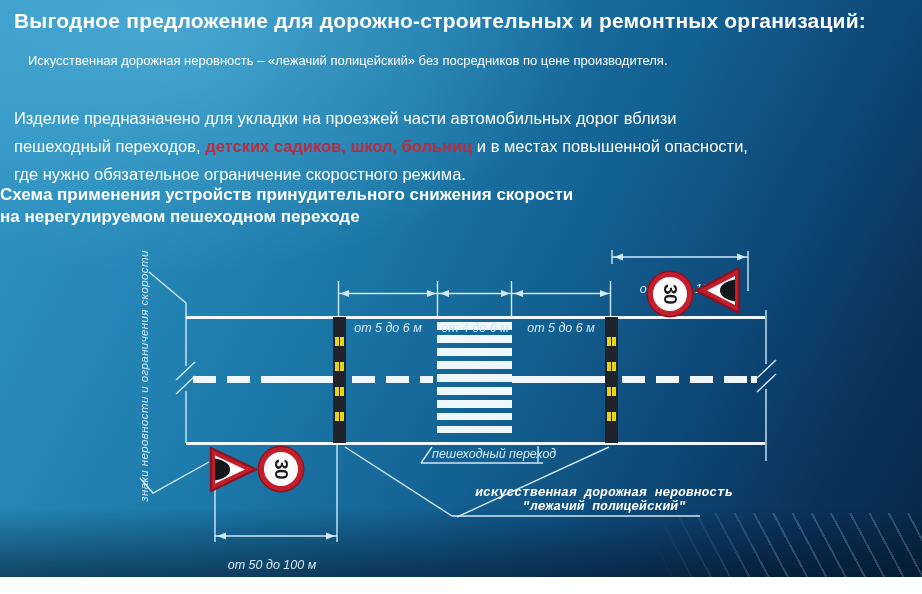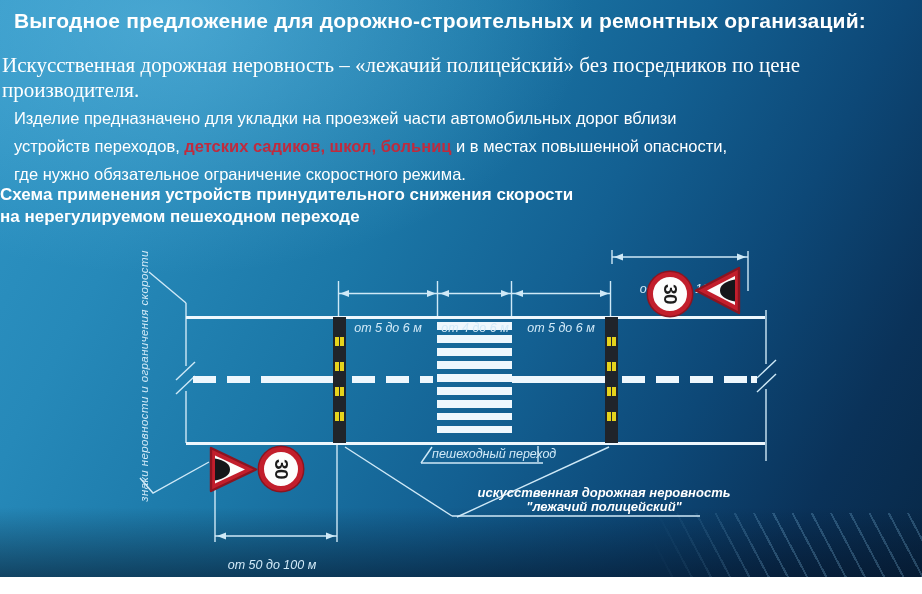--- a/index.html
+++ b/index.html
@@ -11,55 +11,55 @@
     color:#fff;}
   #bottom-shade{position:absolute;left:0;right:0;bottom:0;height:70px;
     background:linear-gradient(to top, rgba(4,16,34,.55), rgba(4,16,34,0));}
   #hatch{position:absolute;right:0;bottom:0;width:270px;height:64px;opacity:.45;
     background:repeating-linear-gradient(62deg, rgba(140,200,235,.55) 0 2px, transparent 2px 17px);
     -webkit-mask-image:linear-gradient(to right, transparent, #000 45%);
     mask-image:linear-gradient(to right, transparent, #000 45%);}
   .abs{position:absolute;}
   
   #main-title{left:14px;top:9px;font-size:21px;font-weight:bold;letter-spacing:.2px;}
-  #subtitle{left:2px;top:53px;font-size:21px;font-family:Liberation Serif, serif;}
+  #subtitle{left:28px;top:53px;font-size:13px;}
   #body-text{left:14px;top:104px;font-size:16.5px;line-height:28px;}
   .red{color:var(--text-red,#bf2b3e);font-weight:bold;}
   #diagram-title{left:0;right:0;top:184px;font-size:17px;font-weight:bold;line-height:22px;}
   
   .dim-label{color:var(--line-blue,#d2eaf8);font-style:italic;font-size:12.5px;white-space:nowrap;transform:translateX(-50%);margin-top:44px;}
   .anno{color:var(--line-blue,#d2eaf8);font-style:italic;font-size:12.5px;white-space:nowrap;}
   #side-label{left:144px;top:376px;transform:translate(-50%,-50%) rotate(-90deg);
     color:var(--line-blue,#d2eaf8);font-style:italic;font-size:11.5px;letter-spacing:.4px;white-space:nowrap;}
   .road-edge{left:186px;width:579px;height:3px;background:var(--road-white,#eef7fd);}
   .dash{top:376px;height:7px;background:var(--road-white,#eef7fd);}
   #crosswalk{left:437px;top:322px;width:75px;height:117px;
     background:repeating-linear-gradient(180deg,var(--road-white,#f2f9fd) 0 7.5px, transparent 7.5px 13px);}
   .bump{top:317px;width:13px;height:126px;background:#20242a;}
   .bump-mark{position:absolute;left:2px;width:9px;height:9px;
     background:linear-gradient(90deg,var(--mark-yellow,#e6d31c) 0 4px,#20242a 4px 5px,var(--mark-yellow,#e6d31c) 5px 9px);}
   .sign-30{width:34px;height:34px;border-radius:50%;background:#fdfdfd;
     border:5px solid var(--sign-red,#c21e2c);box-shadow:0 0 0 1.5px var(--sign-red-dark,#8c1420);
     display:flex;align-items:center;justify-content:center;}
   .sign-30 span{font-size:19px;font-weight:bold;color:#1c1c1c;transform:rotate(90deg);letter-spacing:-.5px;}
   #bump-label{left:604px;top:486px;transform:translateX(-50%);text-align:center;
-    font-size:13px;font-weight:bold;font-style:italic;line-height:14px;color:#fff;}
+    font-size:13px;font-weight:bold;font-style:italic;line-height:14px;color:#fff;font-family:Liberation Mono, monospace;}
 </style>
 </head>
 <body>
 
 <div id="page">
   <div id="bottom-shade" class="abs"></div>
   <div id="hatch" class="abs"></div>
 
   <div id="main-title" class="abs">Выгодное предложение для дорожно-строительных и ремонтных организаций:</div>
   <div id="subtitle" class="abs">Искусственная дорожная неровность – «лежачий полицейский» без посредников по цене производителя.</div>
   <div id="body-text" class="abs">
     <div>Изделие предназначено для укладки на проезжей части автомобильных дорог вблизи</div>
-    <div><span>устройств переходов, </span><span class="red">детских садиков, школ, больниц</span><span> и в местах повышенной опасности,</span></div>
+    <div><span>пешеходный переходов, </span><span class="red">детских садиков, школ, больниц</span><span> и в местах повышенной опасности,</span></div>
     <div>где нужно обязательное ограничение скоростного режима.</div>
   </div>
   <div id="diagram-title" class="abs">
     <div>Схема применения устройств принудительного снижения скорости</div>
     <div>на нерегулируемом пешеходном переходе</div>
   </div>
 
   <svg class="abs" width="922" height="594" viewBox="0 0 922 594" style="left:0;top:0" fill="none" stroke="#cfe9f7" stroke-width="1.4">
 
     <g>

